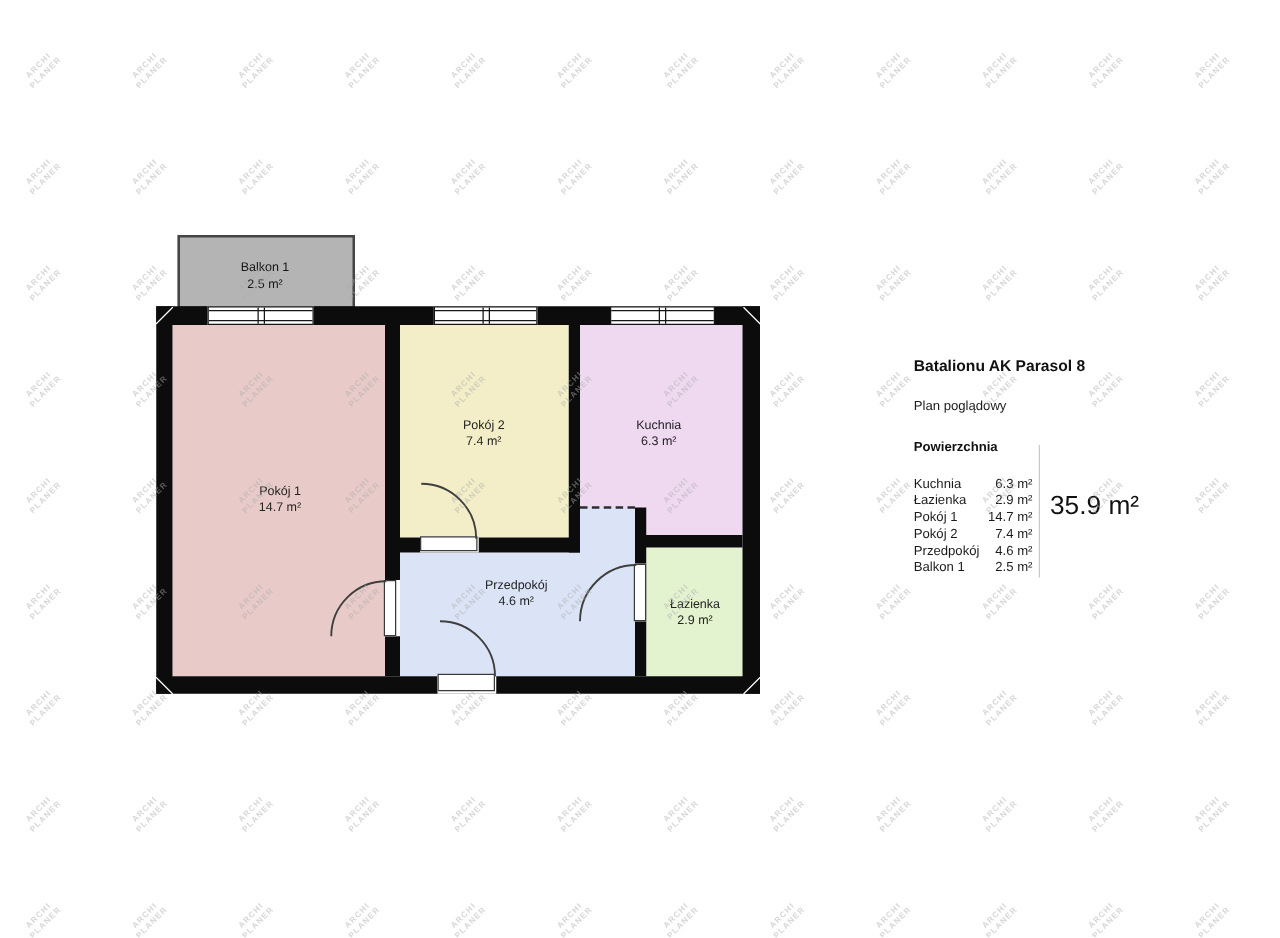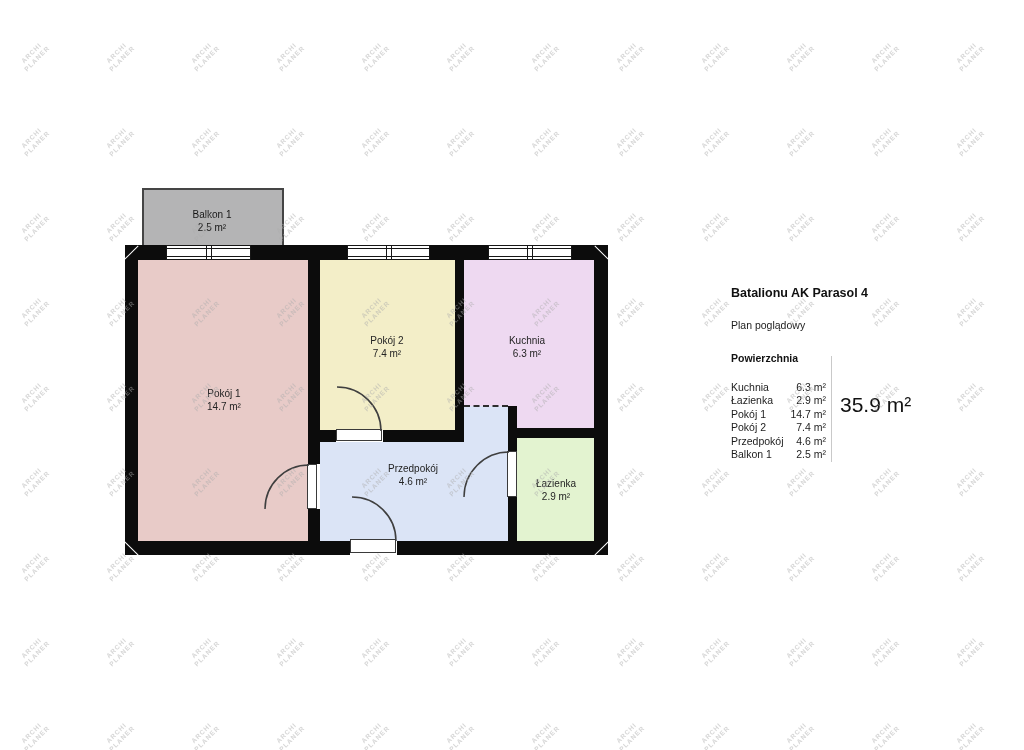--- a/index.html
+++ b/index.html
@@ -149,21 +149,21 @@
   </div>
   <div class="room-label" style="left:348px; top:463px;">
     <span class="nm">Przedpokój</span>
     <span class="ar">4.6 m²</span>
   </div>
   <div class="room-label" style="left:491px; top:478px;">
     <span class="nm">Łazienka</span>
     <span class="ar">2.9 m²</span>
   </div>
 
-  <div class="panel-title">Batalionu AK Parasol 4</div>
+  <div class="panel-title">Batalionu AK Parasol 8</div>
   <div class="panel-sub">Plan poglądowy</div>
   <div class="panel-section">Powierzchnia</div>
 
   <div class="panel-table">
     <div class="panel-row">
       <span>Kuchnia</span>
       <span>6.3 m²</span>
     </div>
     <div class="panel-row">
       <span>Łazienka</span>

